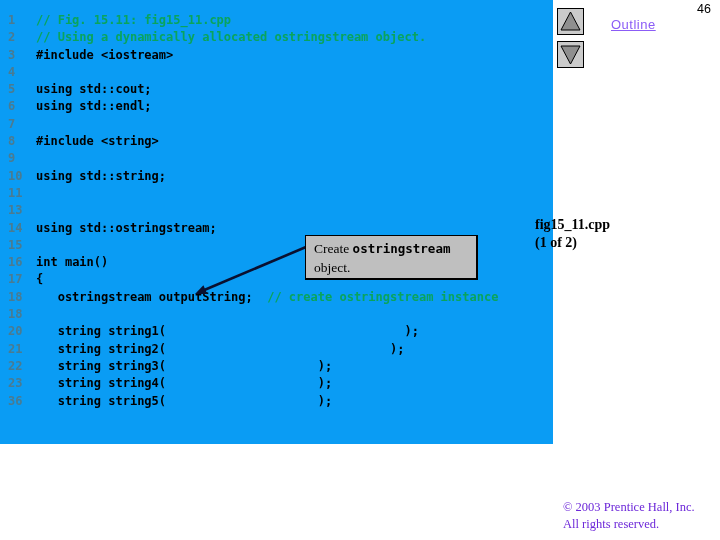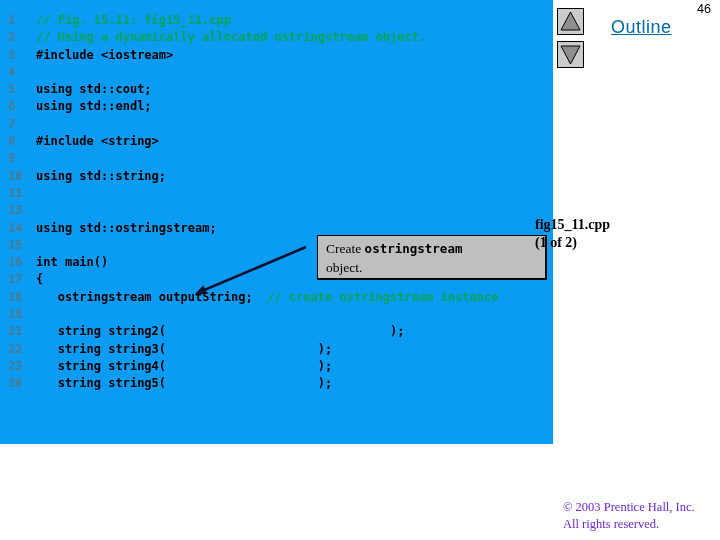--- a/index.html
+++ b/index.html
@@ -40,22 +40,22 @@
     color: #4a7b91;
   }
   .code { white-space: pre; }
   .code .comment { color: #0aa45c; }
   .code .kw      { color: #000000; }
   .code .plain   { color: #000000; }
 
   
   .callout {
     position: absolute;
-    left: 317px; top: 235px;
-    width: 230px; height: 45px;
+    left: 305px; top: 235px;
+    width: 173px; height: 45px;
     background: #bfbfbf;
     border: 1px solid #000;
     border-right-width: 2px;
     border-bottom-width: 2px;
     padding: 3px 0 0 8px;
     font-family: "Liberation Serif", serif;
     font-size: 13.5px;
     color: #000;
     line-height: 19px;
   }
@@ -82,23 +82,23 @@
     justify-content: center;
     padding: 0;
     cursor: pointer;
   }
   #nav-up   { top: 8px; }
   #nav-down { top: 41px; }
 
   .outline-heading {
     position: absolute;
     left: 611px; top: 17px;
-    font-size: 18px;
+    font-size: 13px;
     letter-spacing: 0.5px;
-    color: #0369a1;
+    color: #8b5cf6;
     text-decoration: underline;
     cursor: pointer;
   }
   .page-number {
     position: absolute;
     left: 697px; top: 2px;
     font-size: 12.5px;
     color: #000;
   }
   .fig-label {
@@ -137,20 +137,21 @@
         <div class="line"><span class="ln">9</span><span class="code"></span></div>
         <div class="line"><span class="ln">10</span><span class="code"><span class="kw">using</span><span class="plain"> std::string;</span></span></div>
         <div class="line"><span class="ln">11</span><span class="code"></span></div>
         <div class="line"><span class="ln">13</span><span class="code"></span></div>
         <div class="line"><span class="ln">14</span><span class="code"><span class="kw">using</span><span class="plain"> std::ostringstream;</span></span></div>
         <div class="line"><span class="ln">15</span><span class="code"></span></div>
         <div class="line"><span class="ln">16</span><span class="code"><span class="kw">int</span><span class="plain"> main()</span></span></div>
         <div class="line"><span class="ln">17</span><span class="code"><span class="plain">{</span></span></div>
         <div class="line"><span class="ln">18</span><span class="code"><span class="plain">   ostringstream outputString;  </span><span class="comment">// create ostringstream instance</span></span></div>
         <div class="line"><span class="ln">18</span><span class="code"></span></div>
+        <div class="line"><span class="ln">20</span><span class="code"><span class="plain">   string string1(                                 );</span></span></div>
         <div class="line"><span class="ln">21</span><span class="code"><span class="plain">   string string2(                               );</span></span></div>
         <div class="line"><span class="ln">22</span><span class="code"><span class="plain">   string string3(                     );</span></span></div>
         <div class="line"><span class="ln">23</span><span class="code"><span class="plain">   string string4(                     );</span></span></div>
         <div class="line"><span class="ln">36</span><span class="code"><span class="plain">   string string5(                     );</span></span></div>
       </div>
 
     <svg class="arrow-svg" width="553" height="444" viewBox="0 0 553 444">
       <line x1="306" y1="247" x2="202" y2="291" stroke="#0a1030" stroke-width="2.6"></line>
       <polygon points="195,294 203.4,285.3 207.2,293.9" fill="#0a1030"></polygon>
     </svg>

